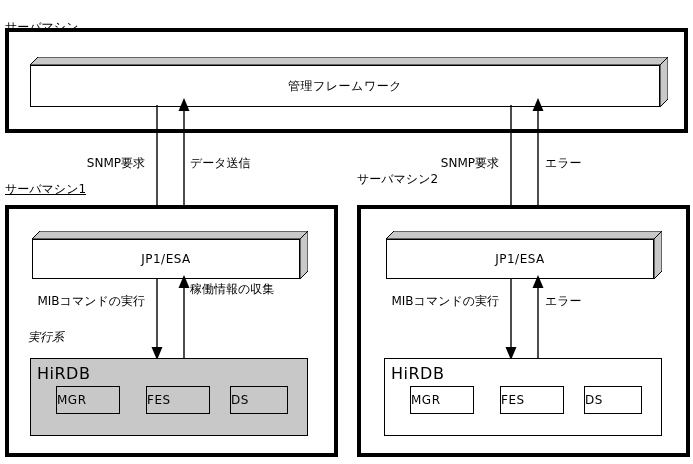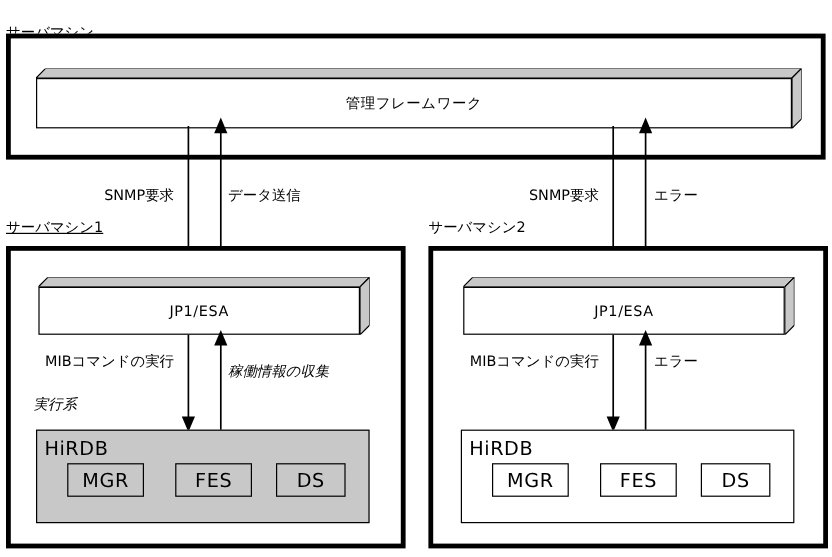--- a/index.html
+++ b/index.html
@@ -26,22 +26,22 @@
     position:absolute;left:0;top:0;width:100%;height:100%;
     pointer-events:none;
   }
   .slab svg{display:block;}
 
   
   .box{position:absolute;border:1px solid #000;box-sizing:border-box;}
   .box.gray{background:#c8c8c8;}
   .box.white{background:#ffffff;}
   .unit{position:absolute;border:1px solid #000;box-sizing:border-box;
-        display:flex;align-items:center;justify-content:center;
-        font-size:16px;letter-spacing:.5px;}
+        display:flex;align-items:center;
+        font-size:12px;letter-spacing:.5px;}
   .hirdb-cap{position:absolute;font-size:16px;letter-spacing:.5px;}
 
   
   .arrow{position:absolute;}
   .arrow svg{display:block;overflow:visible;}
 </style>
 </head>
 <body>
 
 <div class="lbl" style="left:5px;top:4px;margin-top:16px;">サーバマシン</div>
@@ -112,38 +112,38 @@
   </svg>
 </div>
 <div class="arrow" style="left:177px;top:275px;">
   <svg width="14" height="85" viewBox="0 0 14 85">
     <line x1="7" y1="85" x2="7" y2="10" stroke="#000" stroke-width="1.4"></line>
     <polygon points="7,0 1.5,13 12.5,13" fill="#000"></polygon>
   </svg>
 </div>
 
 <div class="lbl r" style="left:145px;top:294px;">MIBコマンドの実行</div>
-<div class="lbl" style="left:190px;top:302px;font-style:italic;">稼働情報の収集</div>
+<div class="lbl" style="left:190px;top:282px;">稼働情報の収集</div>
 
 <div class="lbl" style="left:28px;top:330px;font-style:italic;">実行系</div>
 
 <div class="box gray" style="left:30px;top:358px;width:278px;height:78px;"></div>
 <div class="hirdb-cap" style="left:37px;top:364px;">HiRDB</div>
 
 <div class="unit" style="left:56px;top:386px;width:64px;height:28px;background:#c8c8c8;">
   <span>MGR</span>
 </div>
 <div class="unit" style="left:146px;top:386px;width:64px;height:28px;background:#c8c8c8;">
   <span>FES</span>
 </div>
 <div class="unit" style="left:230px;top:386px;width:58px;height:28px;background:#c8c8c8;">
   <span>DS</span>
 </div>
 
-<div class="lbl" style="left:357px;top:182px;">サーバマシン2</div>
+<div class="lbl" style="left:357px;top:172px;">サーバマシン2</div>
 
 <div class="panel" style="left:357px;top:205px;width:333px;height:252px;"></div>
 
 <div class="slab" style="left:386px;top:231px;width:276px;height:48px;">
   <div class="top">
     <svg width="276" height="48" viewBox="0 0 276 48">
       <polygon points="0,8 8,0 276,0 268,8" fill="#c8c8c8" stroke="#000" stroke-width="1"></polygon>
       <polygon points="268,8 276,0 276,40 268,48" fill="#c8c8c8" stroke="#000" stroke-width="1"></polygon>
     </svg>
   </div>

